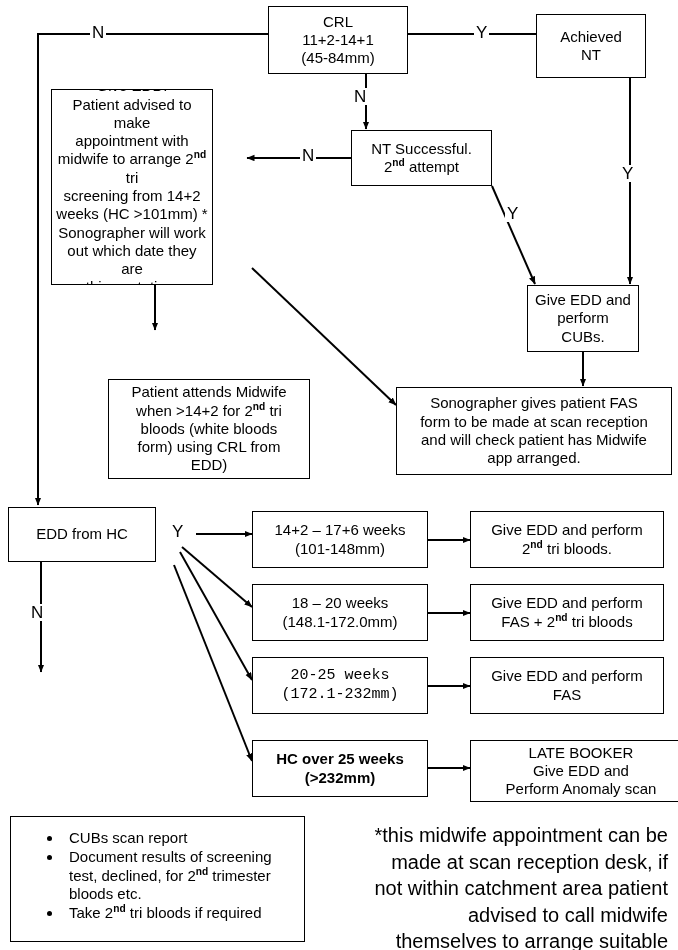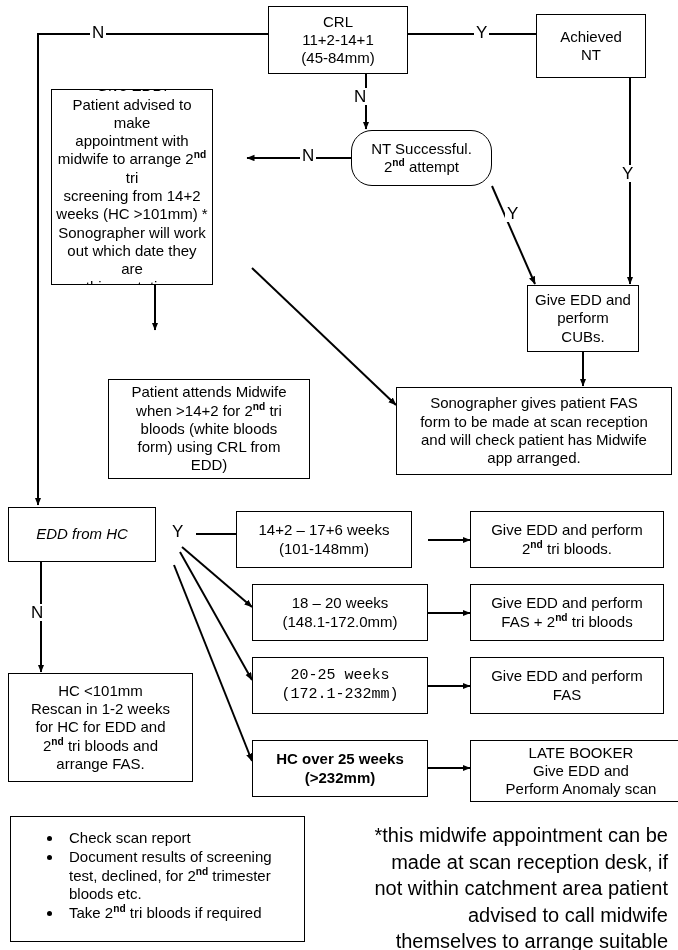--- a/index.html
+++ b/index.html
@@ -118,49 +118,46 @@
   </svg>
 
   <div class="node" style="left:268px; top:6px; width:140px; height:68px;">
     <span class="txt">CRL<br>11+2-14+1<br>(45-84mm)</span>
   </div>
 
   <div class="node" style="left:536px; top:14px; width:110px; height:64px;">
     <span class="txt">Achieved<br>NT</span>
   </div>
 
-  <div class="node" style="left:351px; top:130px; width:141px; height:56px;border-radius:21px;">
+  <div class="node" style="left:351px; top:130px; width:141px; height:56px;">
     <span class="txt">NT Successful.<br>2<sup>nd</sup> attempt</span>
   </div>
 
   <div class="node" style="left:51px; top:89px; width:162px; height:196px;">
     <span class="txt">Give EDD.<br>Patient advised to make<br>appointment with<br>midwife to arrange 2<sup>nd</sup> tri<br>screening from 14+2<br>weeks (HC &gt;101mm) *<br>Sonographer will work<br>out which date they are<br>this gestation.</span>
   </div>
 
   <div class="node" style="left:108px; top:331px; width:202px; height:100px;margin-top:48px;">
     <span class="txt">Patient attends Midwife<br>when &gt;14+2 for 2<sup>nd</sup> tri<br>bloods (white bloods<br>form) using CRL from<br>EDD)</span>
   </div>
 
   <div class="node" style="left:527px; top:285px; width:112px; height:67px;">
     <span class="txt">Give EDD and<br>perform<br>CUBs.</span>
   </div>
 
   <div class="node" style="left:396px; top:387px; width:276px; height:88px;">
     <span class="txt">Sonographer gives patient FAS<br>form to be made at scan reception<br>and will check patient has Midwife<br>app arranged.</span>
   </div>
 
-  <div class="node" style="left:8px; top:507px; width:148px; height:55px;font-style:italic;">
+  <div class="node" style="left:8px; top:507px; width:148px; height:55px;">
     <span class="txt">EDD from HC</span>
   </div>
 
-  <div class="node" style="left:8px; top:673px; width:185px; height:109px;">
-    <span class="txt">HC &lt;101mm<br>Rescan in 1-2 weeks<br>for HC for EDD and<br>2<sup>nd</sup> tri bloods and<br>arrange FAS.</span>
-  </div>
-
-  <div class="node" style="left:236px; top:511px; width:176px; height:57px;">
+
+  <div class="node" style="left:252px; top:511px; width:176px; height:57px;">
     <span class="txt">14+2 – 17+6 weeks<br>(101-148mm)</span>
   </div>
   <div class="node" style="left:252px; top:584px; width:176px; height:57px;text-align:center;">
     <span class="txt">18 – 20 weeks<br>(148.1-172.0mm)</span>
   </div>
   <div class="node" style="left:252px; top:657px; width:176px; height:57px;font-family:Liberation Mono, monospace;">
     <span class="txt">20-25 weeks<br>(172.1-232mm)</span>
   </div>
   <div class="node" style="left:252px; top:740px; width:176px; height:57px;font-weight:bold;">
     <span class="txt">HC over 25 weeks<br>(&gt;232mm)</span>
@@ -175,21 +172,21 @@
   <div class="node" style="left:470px; top:657px; width:194px; height:57px;">
     <span class="txt">Give EDD and perform<br>FAS</span>
   </div>
   <div class="node" style="left:470px; top:740px; width:222px; height:62px;">
     <span class="txt">LATE BOOKER<br>Give EDD and<br>Perform Anomaly scan</span>
   </div>
 
   <div class="node plain-left" style="left:10px; top:816px; width:295px; height:126px; padding:8px 6px 6px 12px;">
     <div class="txt" style="text-align:left;">
       <ul class="checklist">
-        <li>Check scan report</li>
+        <li>CUBs scan report</li>
         <li>Document results of screening test, declined, for 2<sup>nd</sup> trimester bloods etc.</li>
         <li>Take 2<sup>nd</sup> tri bloods if required</li>
       </ul>
     </div>
   </div>
 
   <div class="note" style="left:368px; top:822px; width:300px;">*this midwife appointment can be made at scan reception desk, if not within catchment area patient advised to call midwife themselves to arrange suitable appointment.</div>
 
   <div class="label" style="left:90px; top:24px;">N</div>
 

